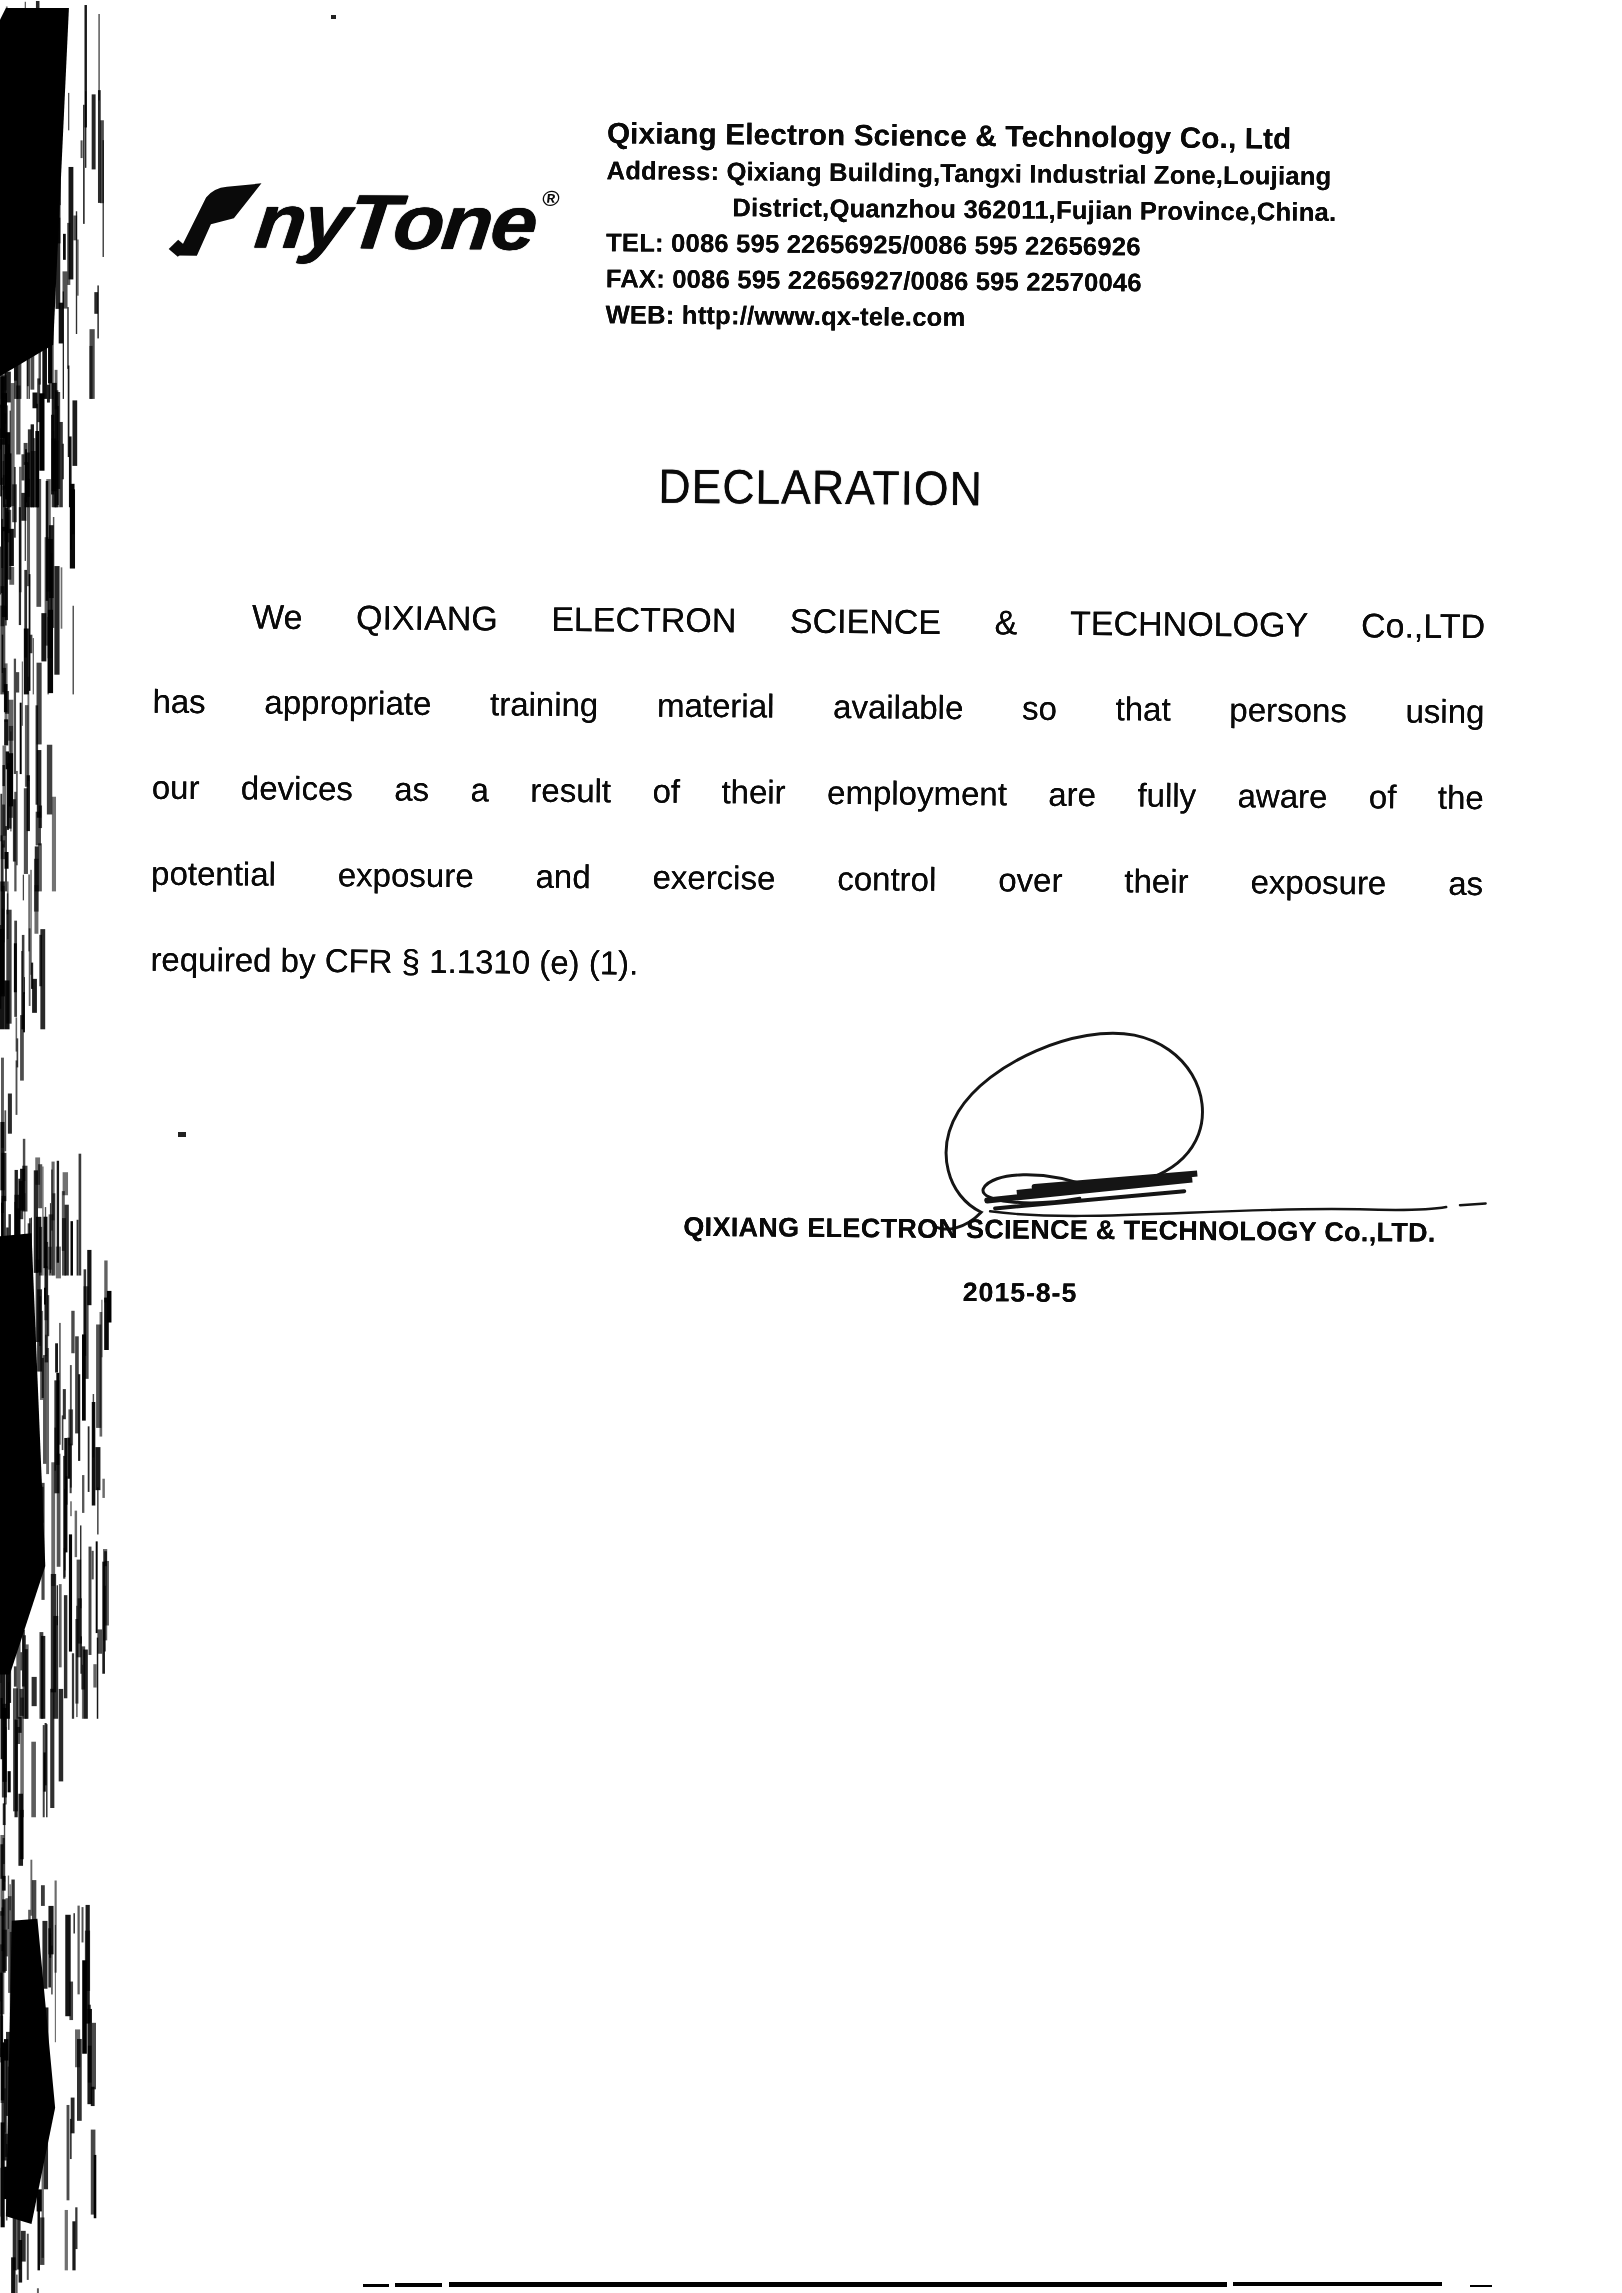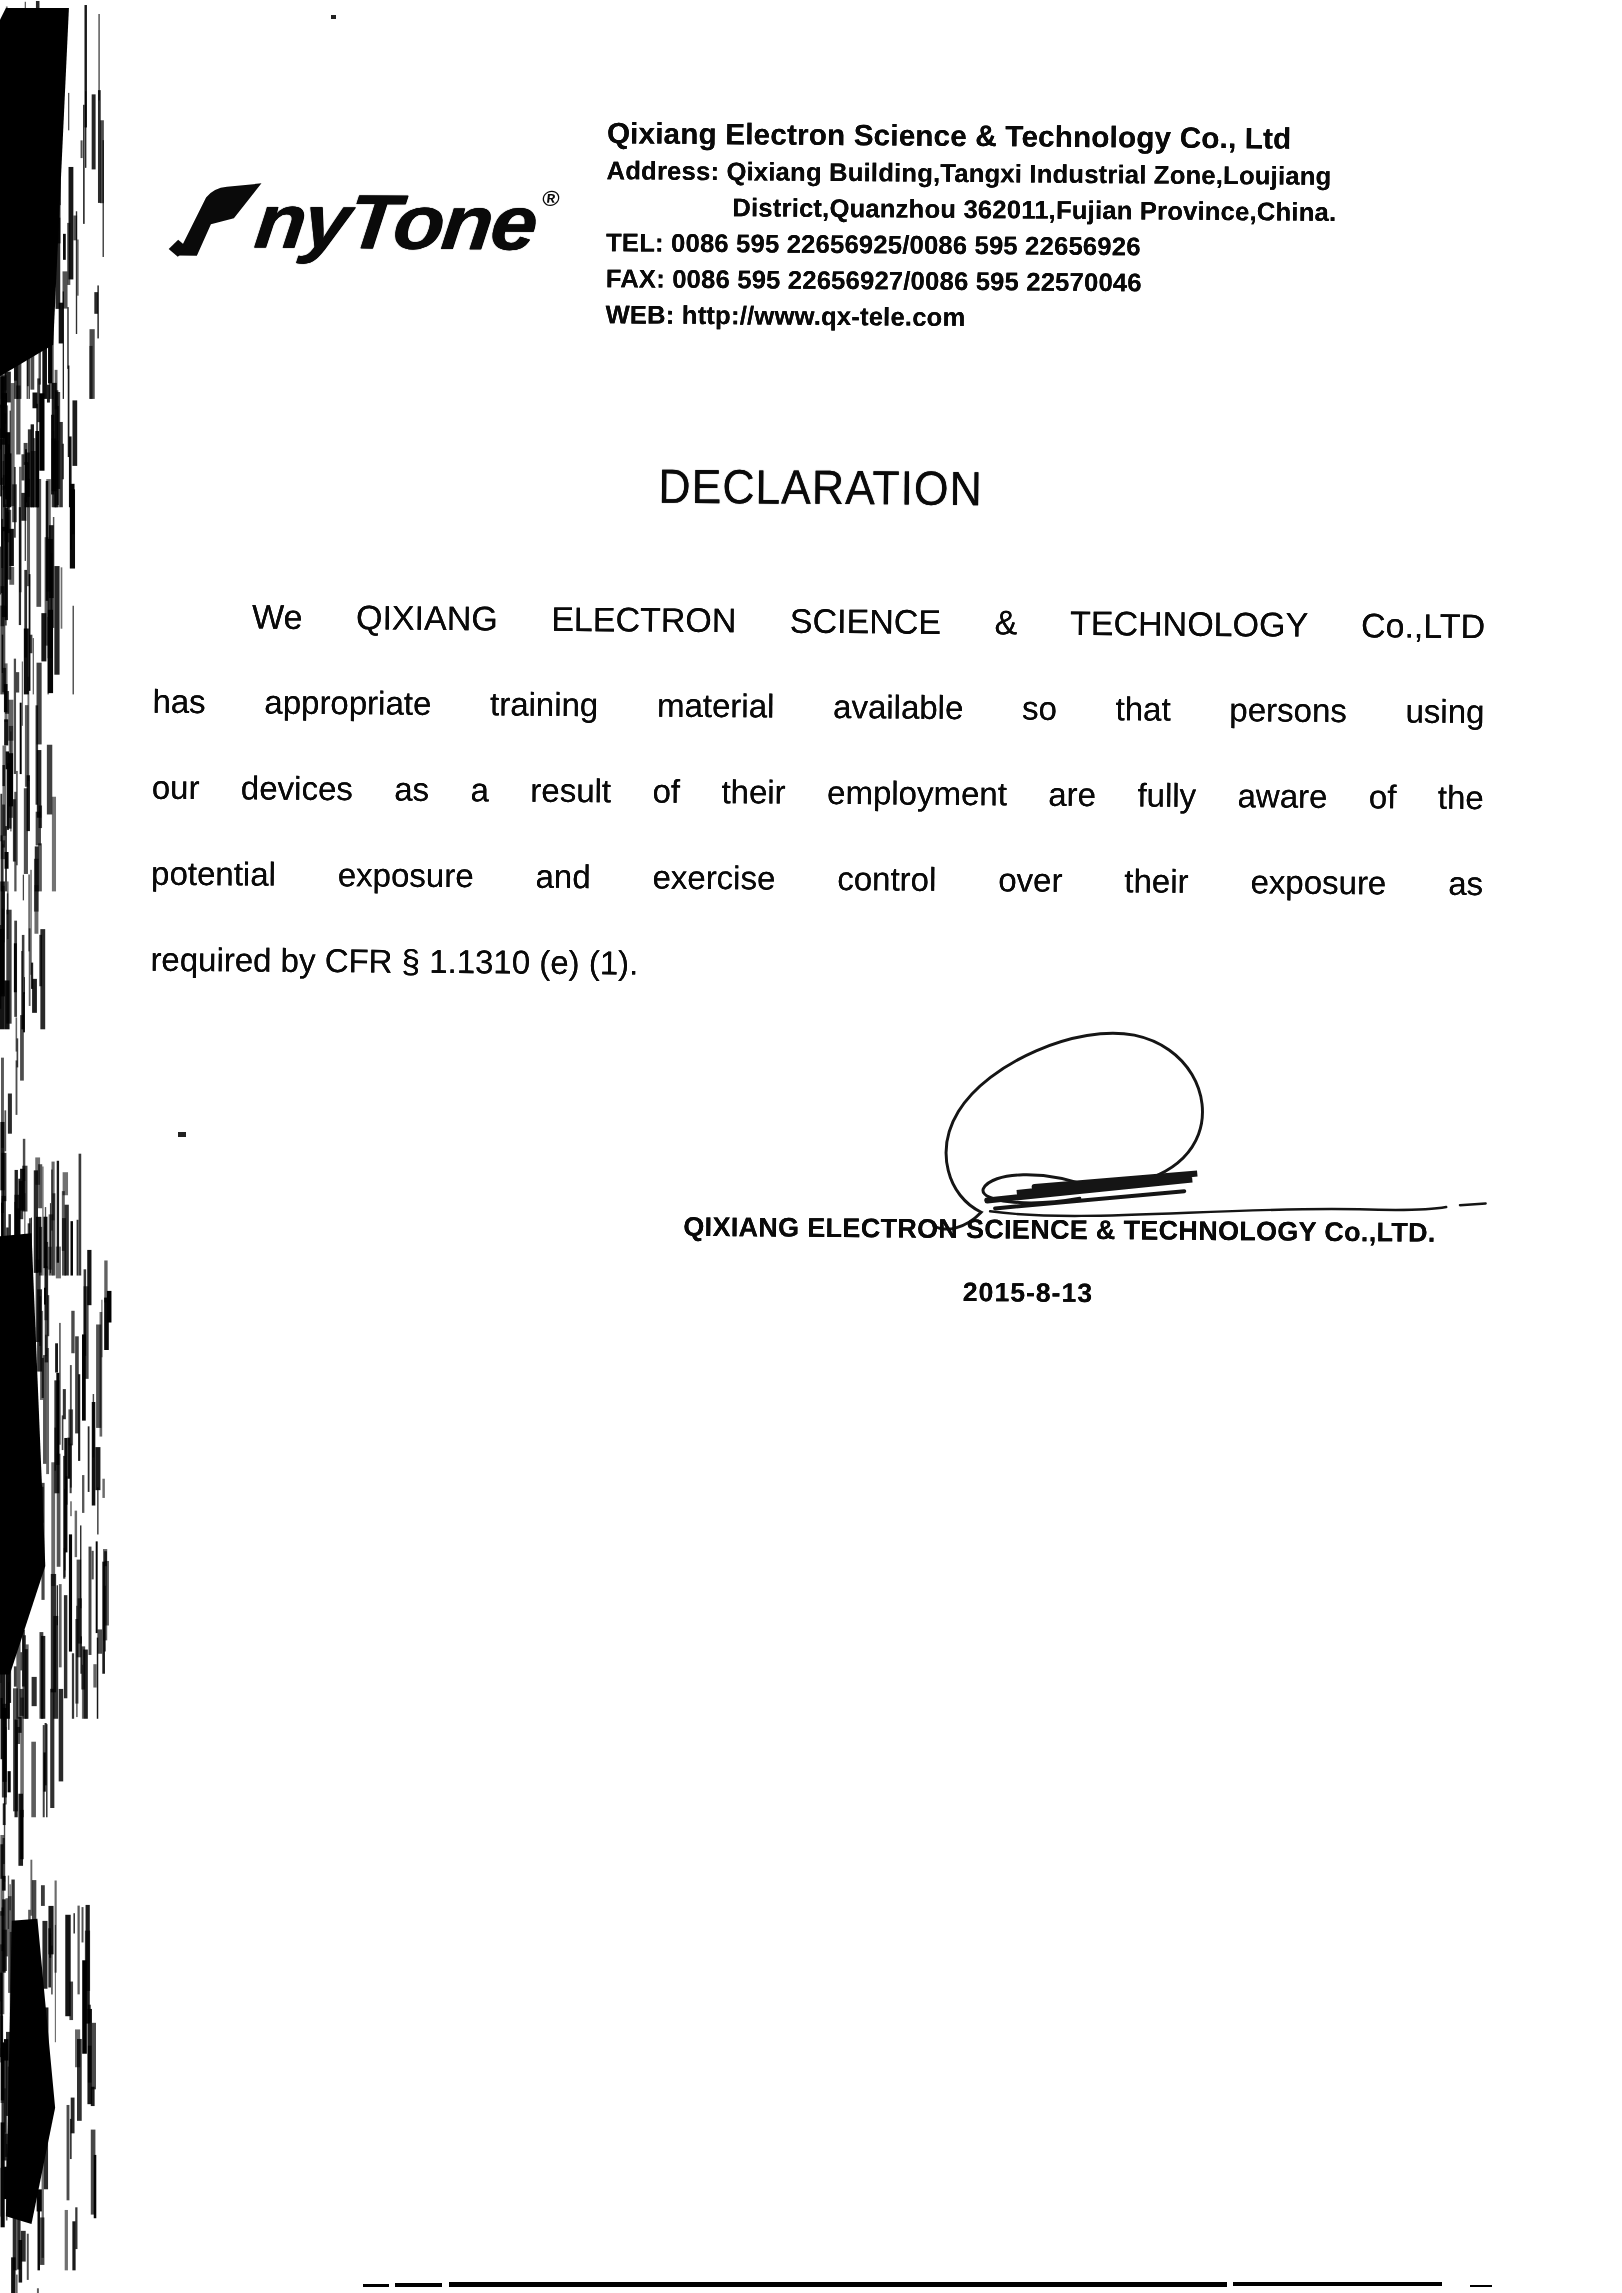--- a/index.html
+++ b/index.html
@@ -714,21 +714,21 @@
            C 83 201, 132 207, 186 197"></path>
 
       <path stroke-width="6" d="M 92 200 L 300 177 L 122 192 L 305 171 L 140 186"></path>
       <path stroke-width="4" d="M 100 208 L 292 189"></path>
 
       <path stroke-width="2.5" d="M 95 211 C 190 223, 330 204, 470 206 C 512 207, 542 206, 558 203"></path>
       <path stroke-width="2.5" d="M 572 201 L 598 199"></path>
     </g>
   </svg>
   <div class="sig-company">QIXIANG ELECTRON SCIENCE &amp; TECHNOLOGY Co.,LTD.</div>
-  <div class="sig-date">2015-8-13</div>
+  <div class="sig-date">2015-8-5</div>
 </div>
 
 <div class="scanline" style="left:363px;top:2284px;width:25.6px;height:3px;"></div>
 <div class="scanline" style="left:395px;top:2283px;width:47px;height:3.9px;"></div>
 <div class="scanline" style="left:449px;top:2282px;width:778px;height:4.9px;"></div>
 <div class="scanline" style="left:1233px;top:2282px;width:209px;height:3.9px;"></div>
 <div class="scanline" style="left:1470px;top:2285px;width:21.7px;height:2px;"></div>
 
 <div class="speck" style="left:331px;top:14.8px;width:4.9px;height:3.9px;"></div>
 <div class="speck" style="left:178px;top:1132px;width:7.9px;height:4.9px;"></div>

